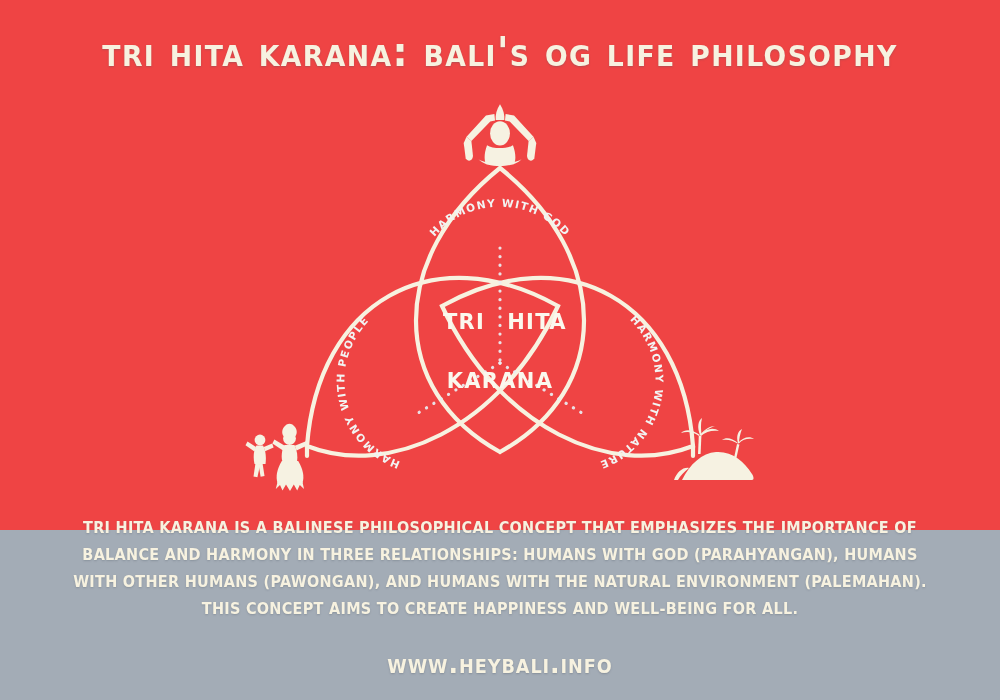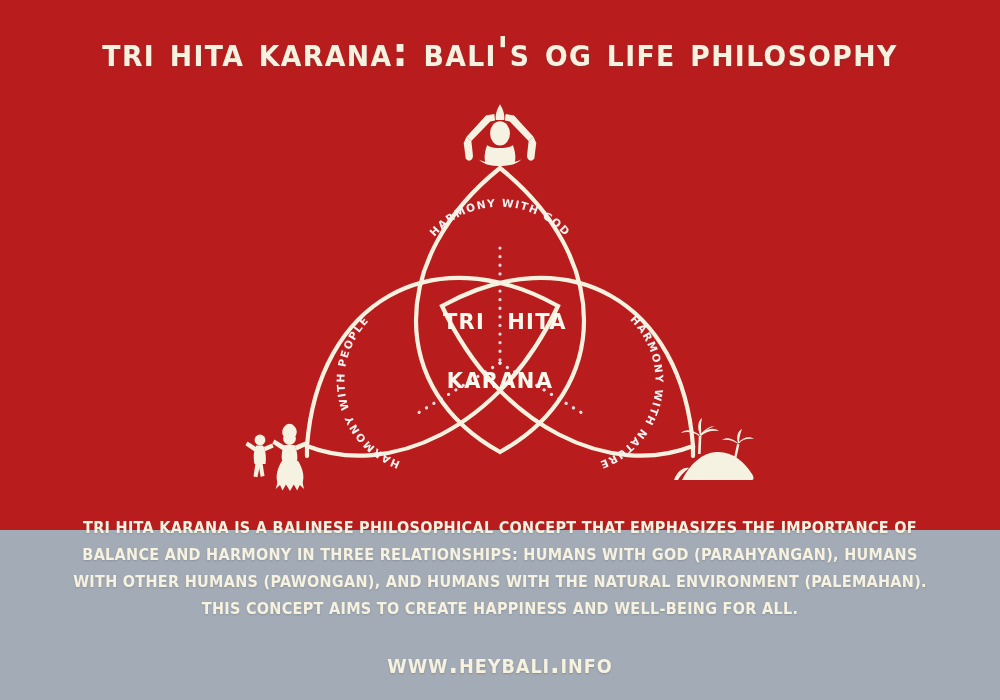--- a/index.html
+++ b/index.html
@@ -8,21 +8,21 @@
   html, body {
     width:1000px; height:700px;
     background:#a3acb6;
     font-family:"Liberation Sans", sans-serif;
     overflow:hidden;
   }
 
   #poster {
     position:relative;
     width:1000px; height:530px;
-    background:#b91c1c;
+    background:#ef4444;
   }
 
   
   #title {
     position:absolute;
     top:28px; left:0; width:1000px;
     text-align:center;
     font-family:"DejaVu Sans", sans-serif;
     font-weight:700;
     font-size:41px;

